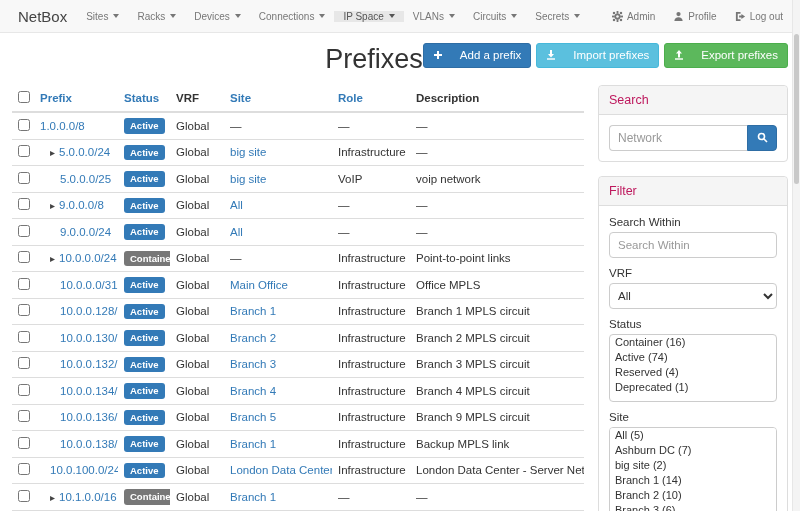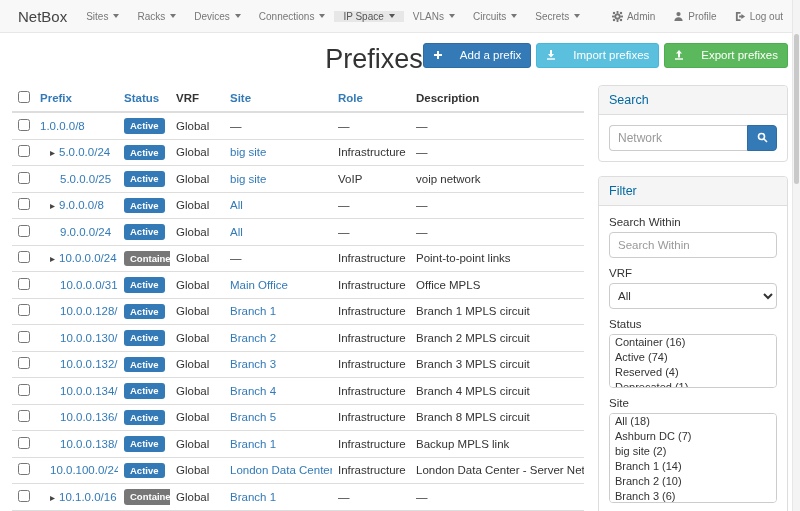--- a/index.html
+++ b/index.html
@@ -45,21 +45,21 @@
          border-radius:3px;line-height:1}
   .label-primary{background:#337ab7}
   .label-default{background:#777}
   .arrow{color:#444;font-size:10px;margin-right:4px}
   input[type=checkbox]{margin:0;width:12px;height:12px}
 
   
   .sidebar{width:190px;flex:0 0 190px}
   .panel{border:1px solid #ddd;border-radius:4px;margin-bottom:14px;background:#fff}
   .panel-heading{background:#f5f5f5;border-bottom:1px solid #ddd;padding:7px 10px;
-                 font-size:12.5px;color:#0369a1;border-radius:4px 4px 0 0}
+                 font-size:12.5px;color:#be185d;border-radius:4px 4px 0 0}
   .panel-body{padding:10px}
   .input-group{display:flex}
   .input-group input{flex:1;min-width:0;height:26px;border:1px solid #ccc;border-right:0;
                      border-radius:4px 0 0 4px;padding:2px 8px;font-size:12px;font-family:inherit}
   .btn-search{width:30px;height:26px;background:#337ab7;border:1px solid #2e6da4;
               border-radius:0 4px 4px 0;color:#fff;display:flex;align-items:center;
               justify-content:center;cursor:pointer}
   .form-group{margin-bottom:9px}
   .form-group label{display:block;font-size:11.5px;margin-bottom:4px;color:#333;font-weight:400}
   .form-control{width:100%;height:26px;border:1px solid #ccc;border-radius:4px;padding:2px 8px;
@@ -311,21 +311,21 @@
               <td>Infrastructure</td>
               <td>Branch 4 MPLS circuit</td>
             </tr>
             <tr>
               <td class="col-check"><input type="checkbox" style=""></td>
               <td><span class="prefix-wrap" style="padding-left: 20px;"><a class="link">10.0.0.136/31</a></span></td>
               <td><span class="label label-primary">Active</span></td>
               <td>Global</td>
               <td><a class="link">Branch 5</a></td>
               <td>Infrastructure</td>
-              <td>Branch 8 MPLS circuit</td>
+              <td>Branch 9 MPLS circuit</td>
             </tr>
             <tr>
               <td class="col-check"><input type="checkbox" style=""></td>
               <td><span class="prefix-wrap" style="padding-left: 20px;"><a class="link">10.0.0.138/31</a></span></td>
               <td><span class="label label-primary">Active</span></td>
               <td>Global</td>
               <td><a class="link">Branch 1</a></td>
               <td>Infrastructure</td>
               <td>Backup MPLS link</td>
             </tr>
@@ -378,31 +378,31 @@
         </div>
       </div>
 
       <div class="panel">
         <div class="panel-heading">Filter</div>
         <div class="panel-body" id="filter-body">
             <div class="form-group"><label>Search Within</label><input class="form-control" placeholder="Search Within" style=""></div>
             <div class="form-group"><label>VRF</label><select class="form-control"><option>All</option></select></div>
             <div class="form-group">
               <label>Status</label>
-              <div class="listbox" style="height: 54px;">
+              <div class="listbox" style="height: 68px;">
                 <div class="opt">Container (16)</div>
                 <div class="opt">Active (74)</div>
                 <div class="opt">Reserved (4)</div>
                 <div class="opt">Deprecated (1)</div>
               </div>
             </div>
             <div class="form-group">
               <label>Site</label>
               <div class="listbox" style="height: 90px;">
-                <div class="opt">All (18)</div>
+                <div class="opt">All (5)</div>
                 <div class="opt">Ashburn DC (7)</div>
                 <div class="opt">big site (2)</div>
                 <div class="opt">Branch 1 (14)</div>
                 <div class="opt">Branch 2 (10)</div>
                 <div class="opt">Branch 3 (6)</div>
               </div>
             </div>
           </div>
       </div>
     </aside>

